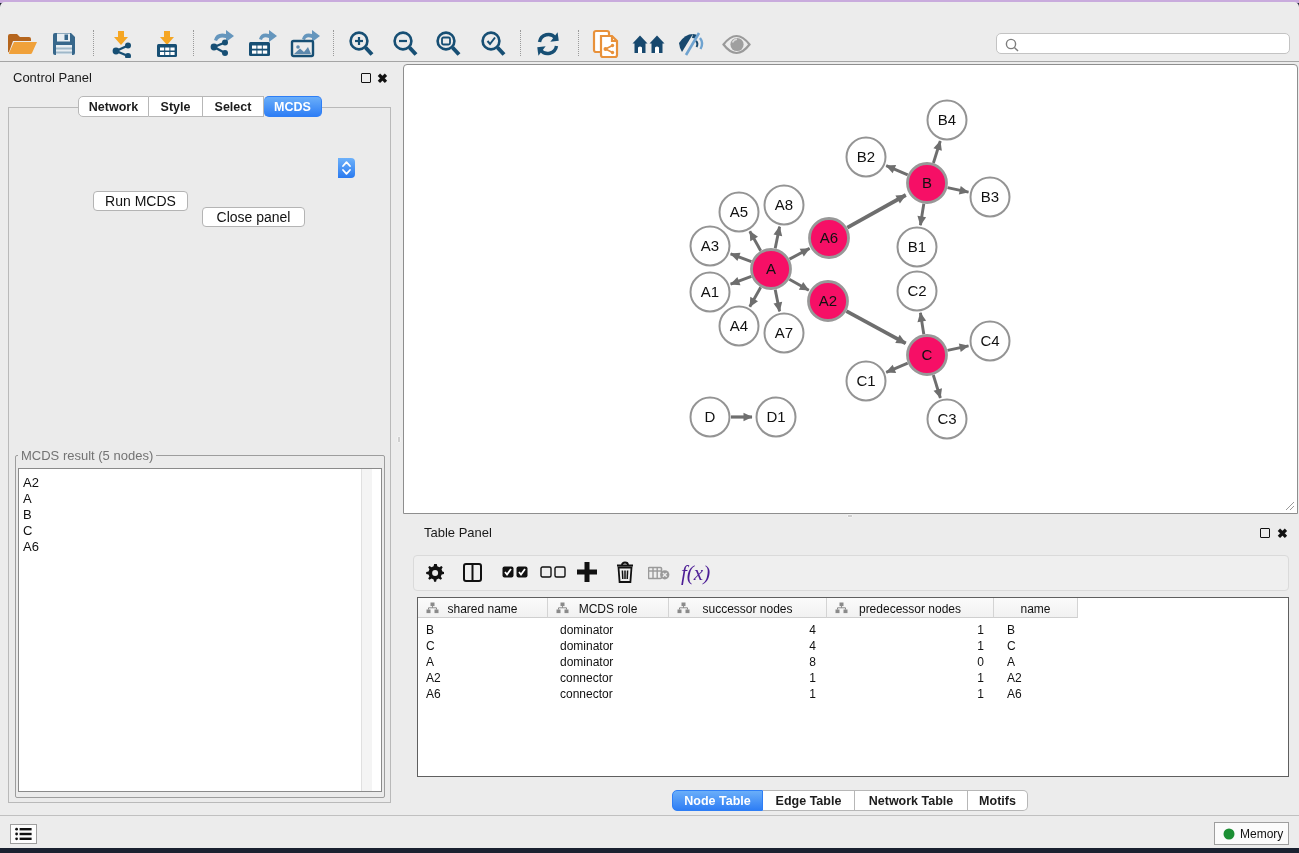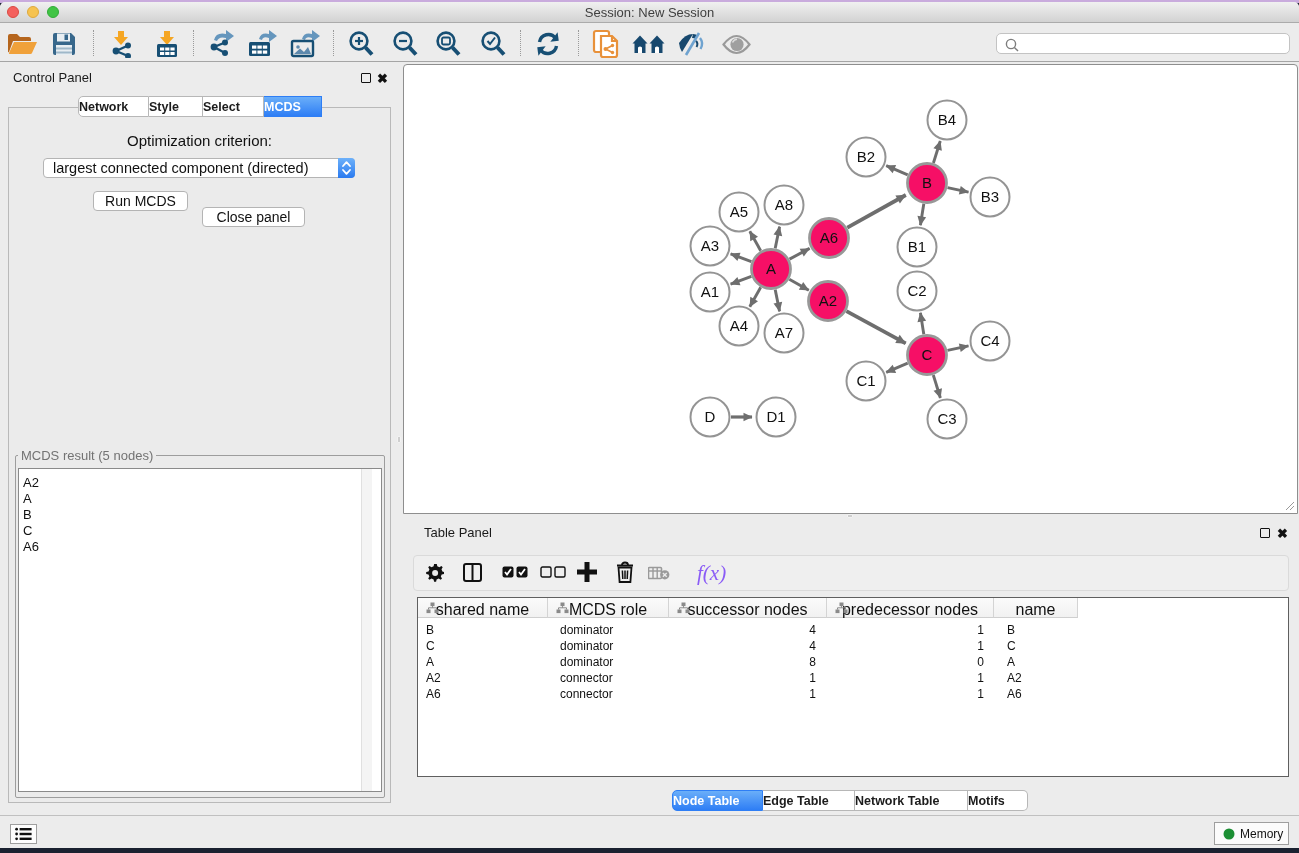--- a/index.html
+++ b/index.html
@@ -17,23 +17,23 @@
 #wtitle { left:0; top:0; width:1299px; height:20px; text-align:center; line-height:21px; font-size:13px; color:#404040; }
 
 #toolbar { left:0; top:21px; width:1299px; height:39px; background:#ececec; border-bottom:1px solid #a5a5a5; }
 .tsep { top:7px; width:0px; height:26px; border-left:1px dotted #9a9a9a; }
 #searchbox { left:996px; top:10px; width:294px; height:21px; background:#ffffff; border:1px solid #c3c3c3; border-radius:5px; }
 
 #cp-title { left:13px; top:68px; font-size:13px; color:#1a1a1a; }
 .wbtn-sq { width:10px; height:10px; border:1.4px solid #111; background:transparent; border-radius:1px; }
 .wbtn-x { font-size:13px; font-weight:bold; color:#111; line-height:12px; }
 #cp-tabs { left:78px; top:94px; height:21px; }
-.tabseg { float:left; height:21px; background:#ffffff; border:1px solid #b7b7b7; border-left:none; font-size:12.5px; font-weight:bold; color:#1c1c1c; text-align:left; line-height:20px; }
+.tabseg { float:left; height:21px; background:#ffffff; border:1px solid #b7b7b7; border-left:none; font-size:12.5px; font-weight:bold; color:#1c1c1c; text-align:center; line-height:20px; }
 .tabseg.first { border-left:1px solid #b7b7b7; border-radius:5px 0 0 5px; }
-.tabseg.sel { background:linear-gradient(#6aaef9,#2e7ef5); color:#fff; border-color:#2e7ef5; border-radius:0; }
+.tabseg.sel { background:linear-gradient(#6aaef9,#2e7ef5); color:#fff; border-color:#2e7ef5; border-radius:5px; }
 #cp-content { left:8px; top:105px; width:383px; height:696px; background:#ebebeb; border:1px solid #b9b9b9; }
 #opt-label { left:0; top:130px; width:399px; text-align:center; font-size:15px; color:#111; }
 #dropdown { left:43px; top:156px; width:312px; height:20px; background:#ffffff; border:1px solid #b4b4b4; border-radius:4px; font-size:14.5px; color:#111; line-height:18px; padding-left:9px; }
 #dd-btn { left:338px; top:156px; width:17px; height:20px; background:linear-gradient(#6db1fa,#2a7af0); border-radius:0 4px 4px 0; }
 .btn { height:20px; background:#ffffff; border:1px solid #b4b4b4; border-radius:4px; font-size:14px; color:#111; text-align:center; line-height:18px; top:189px; }
 #groupbox { left:15px; top:453px; width:370px; height:343px; border:1px solid #9d9d9d; border-radius:2px; }
 #gb-label { left:18px; top:446px; background:#ebebeb; padding:0 3px; font-size:13px; color:#737373; }
 #gb-list { left:18px; top:466px; width:364px; height:324px; background:#ffffff; border:1px solid #8a8a8a; font-size:13px; color:#111; }
 #gb-list { padding-top:6px; } #gb-list .li { padding-left:4px; height:16px; line-height:16px; }
 #gb-scroll { left:361px; top:467px; width:11px; height:322px; background:#f4f4f4; border-left:1px solid #e0e0e0; }
@@ -44,41 +44,35 @@
 #net-title { left:0; top:0; width:893px; height:19px; text-align:center; font-size:13px; font-weight:bold; color:#3c3c3c; line-height:20px; }
 #graph { left:1px; top:22px; }
 .nl { font-size:15px; fill:#111; text-anchor:middle; }
 .et { stroke-width:2.9; } .ek { stroke-width:3.8; } .em { stroke-width:3.2; }
 
 .split-h { width:4px; height:7px; background:#cfcfcf; border:1px solid #f2f2f2; border-radius:1px; }
 .split-v { width:6px; height:4px; background:#cfcfcf; border:1px solid #f2f2f2; border-radius:1px; }
 
 #tp-title { left:424px; top:523px; font-size:13px; color:#1a1a1a; }
 #tp-table { left:417px; top:595px; width:872px; height:180px; background:#ffffff; border:1px solid #5f5f5f; }
-.th { top:0px; height:20px; background:linear-gradient(#fbfbfb,#f1f1f1); border-right:1px solid #d4d4d4; border-bottom:1px solid #cfcfcf; font-size:16px; color:#111; text-align:center; line-height:23px; }
+.th { top:0px; height:20px; background:linear-gradient(#fbfbfb,#f1f1f1); border-right:1px solid #d4d4d4; border-bottom:1px solid #cfcfcf; font-size:12px; color:#111; text-align:center; line-height:23px; }
 .trow { font-size:12px; color:#111; height:16px; line-height:16px; }
 .hic { position:absolute; left:8px; top:4px; }
 .num { text-align:right; }
 
 #btabs { left:672px; top:788px; height:21px; }
 
 #statusbar { left:0; top:813px; width:1299px; height:32px; background:#ececec; border-top:1px solid #c0c0c0; }
 #listbtn { left:10px; top:822px; width:27px; height:20px; background:#fdfdfd; border:1px solid #9e9e9e; }
 #membtn { left:1214px; top:820px; width:75px; height:23px; background:#fbfbfb; border:1px solid #9e9e9e; font-size:12px; color:#111; }
 </style>
 </head>
 <body>
 <div class="abs" id="desktop-top"></div>
 <div class="abs" id="appwin">
-  <div class="abs" id="titlebar">
-    <div class="abs tl" id="tl-r"></div>
-      <div class="abs tl" id="tl-y"></div>
-      <div class="abs tl" id="tl-g"></div>
-    <div class="abs" id="wtitle">Session: New Session</div>
-  </div>
   <div class="abs" id="toolbar">
     <svg class="abs" style="left:7px;top:9px" width="32" height="24" viewBox="0 0 32 24">
         <path d="M1 4 Q1 2 3 2 L10 2 L13 5 L22 5 Q24 5 24 7 L24 9 L6 9 L2 20 Q1 21 1 19 Z" fill="#b5651d"></path>
         <path d="M7 10 L30 10 L25 21 Q24.6 22 23.5 22 L2.5 22 Q1.6 22 2 21 Z" fill="#f0a13a"></path>
       </svg>
     <svg class="abs" style="left:51px;top:8px" width="26" height="26" viewBox="0 0 26 26">
         <path d="M2 4 Q2 2 4 2 L20 2 L24 6 L24 22 Q24 24 22 24 L4 24 Q2 24 2 22 Z" fill="#37678b"></path>
         <rect x="6" y="2.5" width="13" height="8" fill="#e8eef2"></rect>
         <rect x="13.5" y="3.5" width="3.5" height="5.5" fill="#37678b"></rect>
         <rect x="5" y="14" width="16" height="10" fill="#e8eef2"></rect>
@@ -198,22 +192,20 @@
   <div class="abs" id="cp-title">Control Panel</div>
   <div class="abs wbtn-sq" style="left:361px; top:71px;"></div>
   <div class="abs wbtn-x" style="left:377px; top:71px;">✖</div>
   <div class="abs" id="cp-content"></div>
   <div class="abs" id="cp-tabs">
     <div class="tabseg first" style="width:71px">Network</div>
     <div class="tabseg" style="width:54px">Style</div>
     <div class="tabseg" style="width:61px">Select</div>
     <div class="tabseg sel" style="width:58px">MCDS</div>
   </div>
-  <div class="abs" id="opt-label">Optimization criterion:</div>
-  <div class="abs" id="dropdown">largest connected component (directed)</div>
   <div class="abs" id="dd-btn"><svg width="17" height="20" viewBox="0 0 17 20">
         <path d="M5 8 L8.5 4.2 L12 8" fill="none" stroke="#fff" stroke-width="1.8" stroke-linecap="round" stroke-linejoin="round"></path>
         <path d="M5 12 L8.5 15.8 L12 12" fill="none" stroke="#fff" stroke-width="1.8" stroke-linecap="round" stroke-linejoin="round"></path>
       </svg></div>
   <div class="abs btn" style="left:93px; width:95px;">Run MCDS</div>
   <div class="abs btn" style="left:202px; width:103px;margin-top:16px;">Close panel</div>
   <div class="abs" id="groupbox"></div>
   <div class="abs" id="gb-label">MCDS result (5 nodes)</div>
   <div class="abs" id="gb-list">
     <div class="li">A2</div>
@@ -346,21 +338,21 @@
       <line x1="11.6" y1="9.5" x2="11.2" y2="18" stroke="#111" stroke-width="1.5"></line>
     </svg>
     <svg class="abs" style="left:648px;top:564px" width="22" height="14" viewBox="0 0 22 14">
       <rect x="0.5" y="1.5" width="13" height="11" rx="1" fill="none" stroke="#9a9a9a" stroke-width="1.6"></rect>
       <line x1="0.5" y1="5" x2="13.5" y2="5" stroke="#9a9a9a" stroke-width="1.4"></line>
       <line x1="5" y1="1.5" x2="5" y2="12.5" stroke="#9a9a9a" stroke-width="1.4"></line>
       <line x1="9.2" y1="1.5" x2="9.2" y2="12.5" stroke="#9a9a9a" stroke-width="1.4"></line>
       <circle cx="16.8" cy="8.8" r="4.6" fill="#9a9a9a"></circle>
       <path d="M14.9 6.9 L18.7 10.7 M18.7 6.9 L14.9 10.7" stroke="#ececec" stroke-width="1.4"></path>
     </svg>
-    <div class="abs" style="left:697px;top:559px;font-family:'Liberation Serif',serif;font-style:italic;font-size:21px;color:#8b5cf6;">f(x)</div>
+    <div class="abs" style="left:681px;top:559px;font-family:'Liberation Serif',serif;font-style:italic;font-size:21px;color:#4c1d95;">f(x)</div>
   <div class="abs" id="tp-table">
     <div class="abs th" style="left:0px; width:130px;"><svg class="hic" width="13" height="12" viewBox="0 0 13 12">
           <rect x="4.5" y="0.5" width="4" height="3.6" fill="#8a8a8a"></rect>
           <rect x="0.5" y="7.5" width="4" height="3.6" fill="#8a8a8a"></rect>
           <rect x="8.5" y="7.5" width="4" height="3.6" fill="#8a8a8a"></rect>
           <path d="M2.5 7.5 L2.5 5.8 L10.5 5.8 L10.5 7.5 M6.5 5.8 L6.5 4.1" fill="none" stroke="#8a8a8a" stroke-width="1"></path>
         </svg>shared name</div>
     <div class="abs th" style="left:130px; width:121px;"><svg class="hic" width="13" height="12" viewBox="0 0 13 12">
           <rect x="4.5" y="0.5" width="4" height="3.6" fill="#8a8a8a"></rect>
           <rect x="0.5" y="7.5" width="4" height="3.6" fill="#8a8a8a"></rect>

